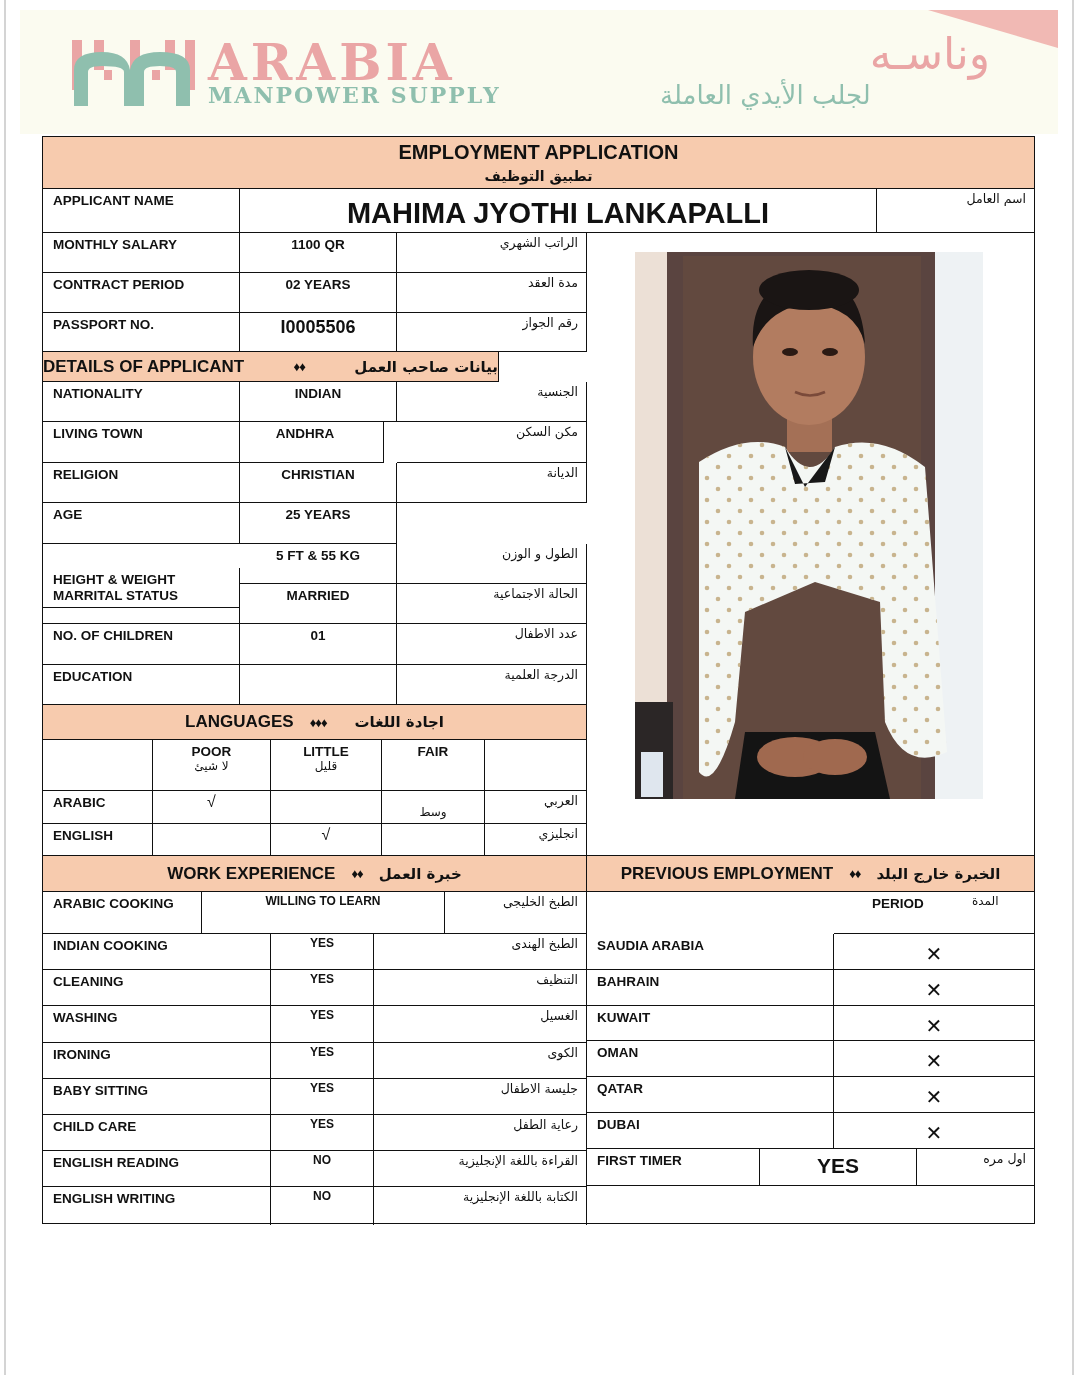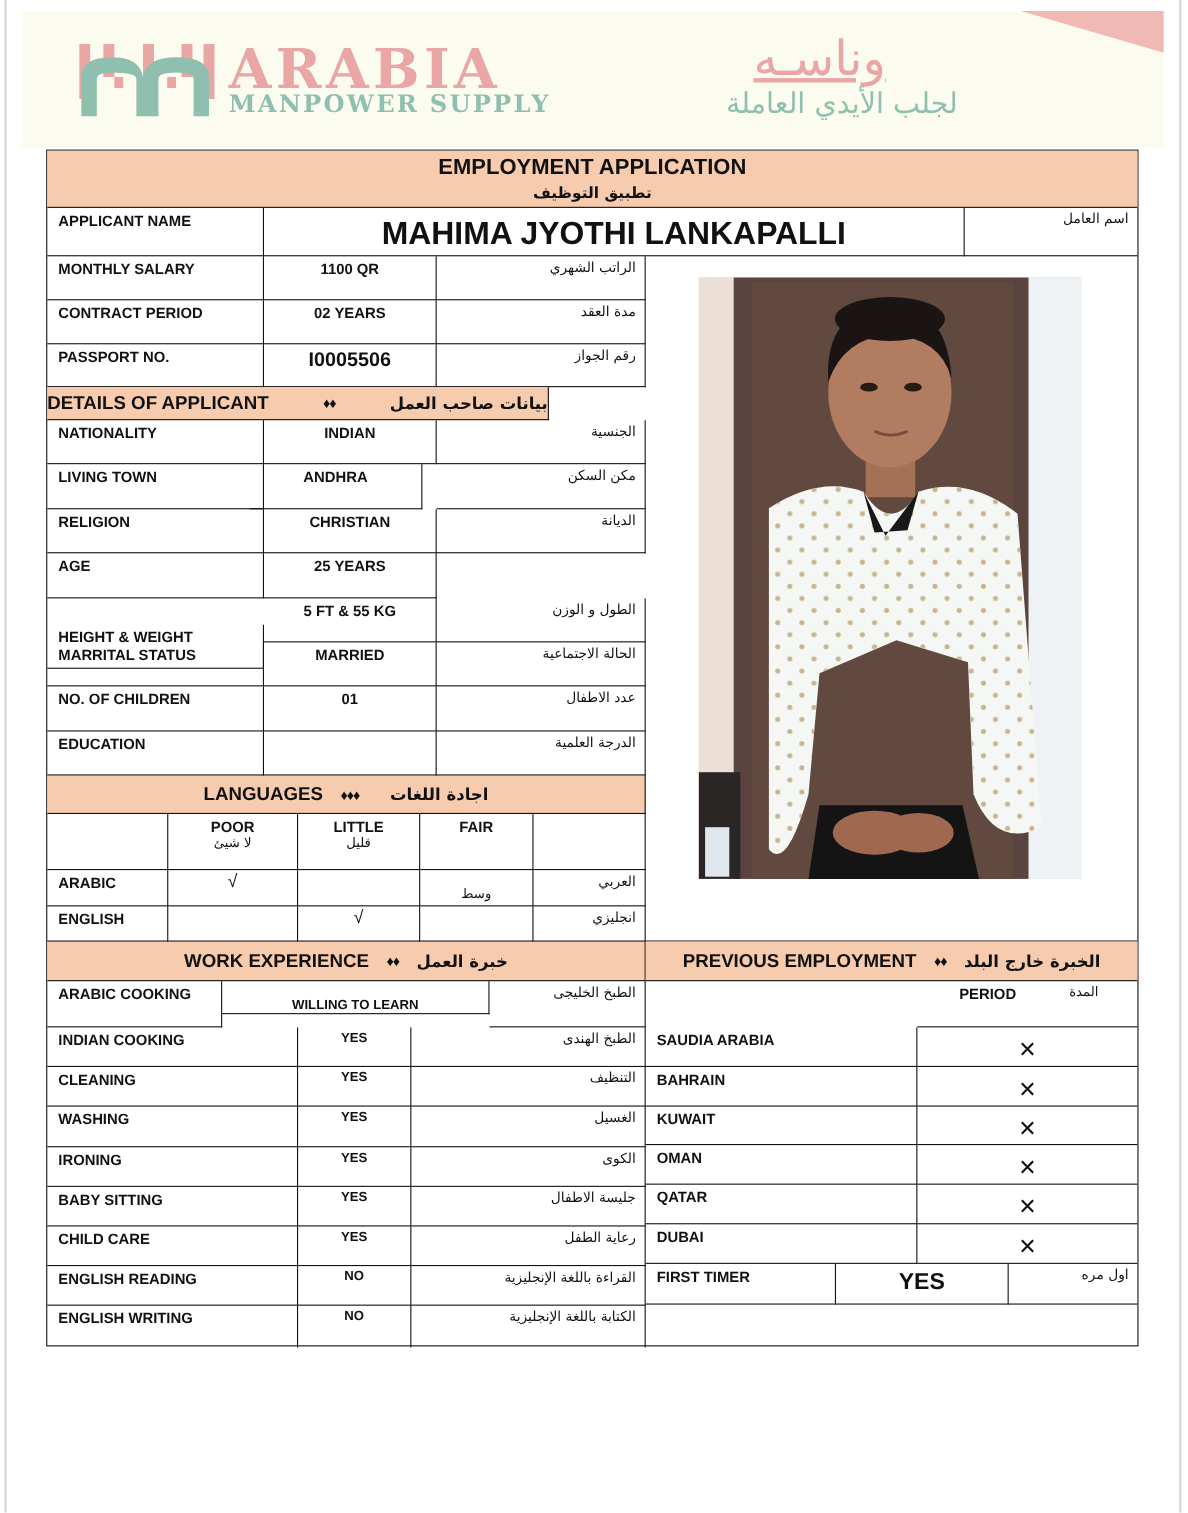--- a/index.html
+++ b/index.html
@@ -11,21 +11,21 @@
     .page-edge-r { position: absolute; left: 1072px; top: 0; width: 2px; height: 1375px; background: #d4d4d4; }
 
     
     .banner { position: absolute; left: 20px; top: 10px; width: 1038px; height: 124px; background: #fbfbf0; overflow: hidden; }
     .banner .corner { position: absolute; right: 0; top: 0; width: 0; height: 0;
       border-top: 38px solid #f1b9b4; border-left: 130px solid transparent; }
     .logo-mark { position: absolute; left: 52px; top: 30px; width: 125px; height: 66px; }
     .brand-en { position: absolute; left: 188px; top: 28px; font-family: "DejaVu Serif", serif; font-weight: bold;
       font-size: 50px; letter-spacing: 4px; color: #eaa5a5; line-height: 1; }
     .brand-ar { position: absolute; left: 665px; top: 22px; width: 305px; font-family: "DejaVu Sans", sans-serif;
-      font-size: 44px; color: #eaa5a5; direction: rtl; text-align: left; line-height: 1; letter-spacing: 6px; text-decoration: underline; }
+      font-size: 44px; color: #eaa5a5; direction: rtl; text-align: right; line-height: 1; letter-spacing: 6px; }
     .brand-sub-en { position: absolute; left: 188px; top: 74px; font-family: "DejaVu Serif", serif; font-weight: bold;
       font-size: 22px; letter-spacing: 2px; color: #8fbfae; line-height: 1; font-variant: small-caps; }
     .brand-sub-ar { position: absolute; left: 640px; top: 72px; width: 330px; font-family: "DejaVu Sans", sans-serif;
       font-size: 26px; color: #8fbfae; direction: rtl; text-align: left; line-height: 1; }
 
     
     .form { position: absolute; left: 42px; top: 136px; width: 993px; height: 1088px; border: 1.5px solid #111; box-sizing: border-box; }
     .cell { position: absolute; box-sizing: border-box; font-size: 13.5px; font-weight: bold; }
     .hb { border-bottom: 1px solid #111; }
     .vr { border-right: 1px solid #111; }
@@ -130,21 +130,21 @@
     <span class="dia">♦♦</span>
     <span class="ar-s">خبرة العمل</span>
   </div>
   <div class="cell peach hb sect" style="left:544px;top:719px;width:447px;height:36px;">
     <span>PREVIOUS EMPLOYMENT</span>
     <span class="dia">♦♦</span>
     <span class="ar-s">الخبرة خارج البلد</span>
   </div>
 
   <div class="cell hb vr lbl" style="left:0;top:755px;width:159px;height:42px;">ARABIC COOKING</div>
-  <div class="cell hb vr val" style="left:159px;top:755px;width:243px;height:30px;font-size:12px;padding-top:14px;">WILLING TO LEARN</div>
+  <div class="cell hb vr val" style="left:159px;top:755px;width:243px;height:42px;font-size:12px;padding-top:2px;">WILLING TO LEARN</div>
   <div class="cell hb vr ar" style="left:402px;top:755px;width:142px;height:42px;">الطبخ الخليجى</div>
 
   <div id="work-rows"></div>
 
   <div class="cell hb" style="left:791px;top:755px;width:200px;height:42px;">
     <span style="position:absolute;left:38px;top:4px;">PERIOD</span>
     <span style="position:absolute;left:138px;top:2px;font-family:'DejaVu Sans',sans-serif;font-weight:normal;font-size:12px;">المدة</span>
   </div>
 
   <div id="prev-rows"></div>

